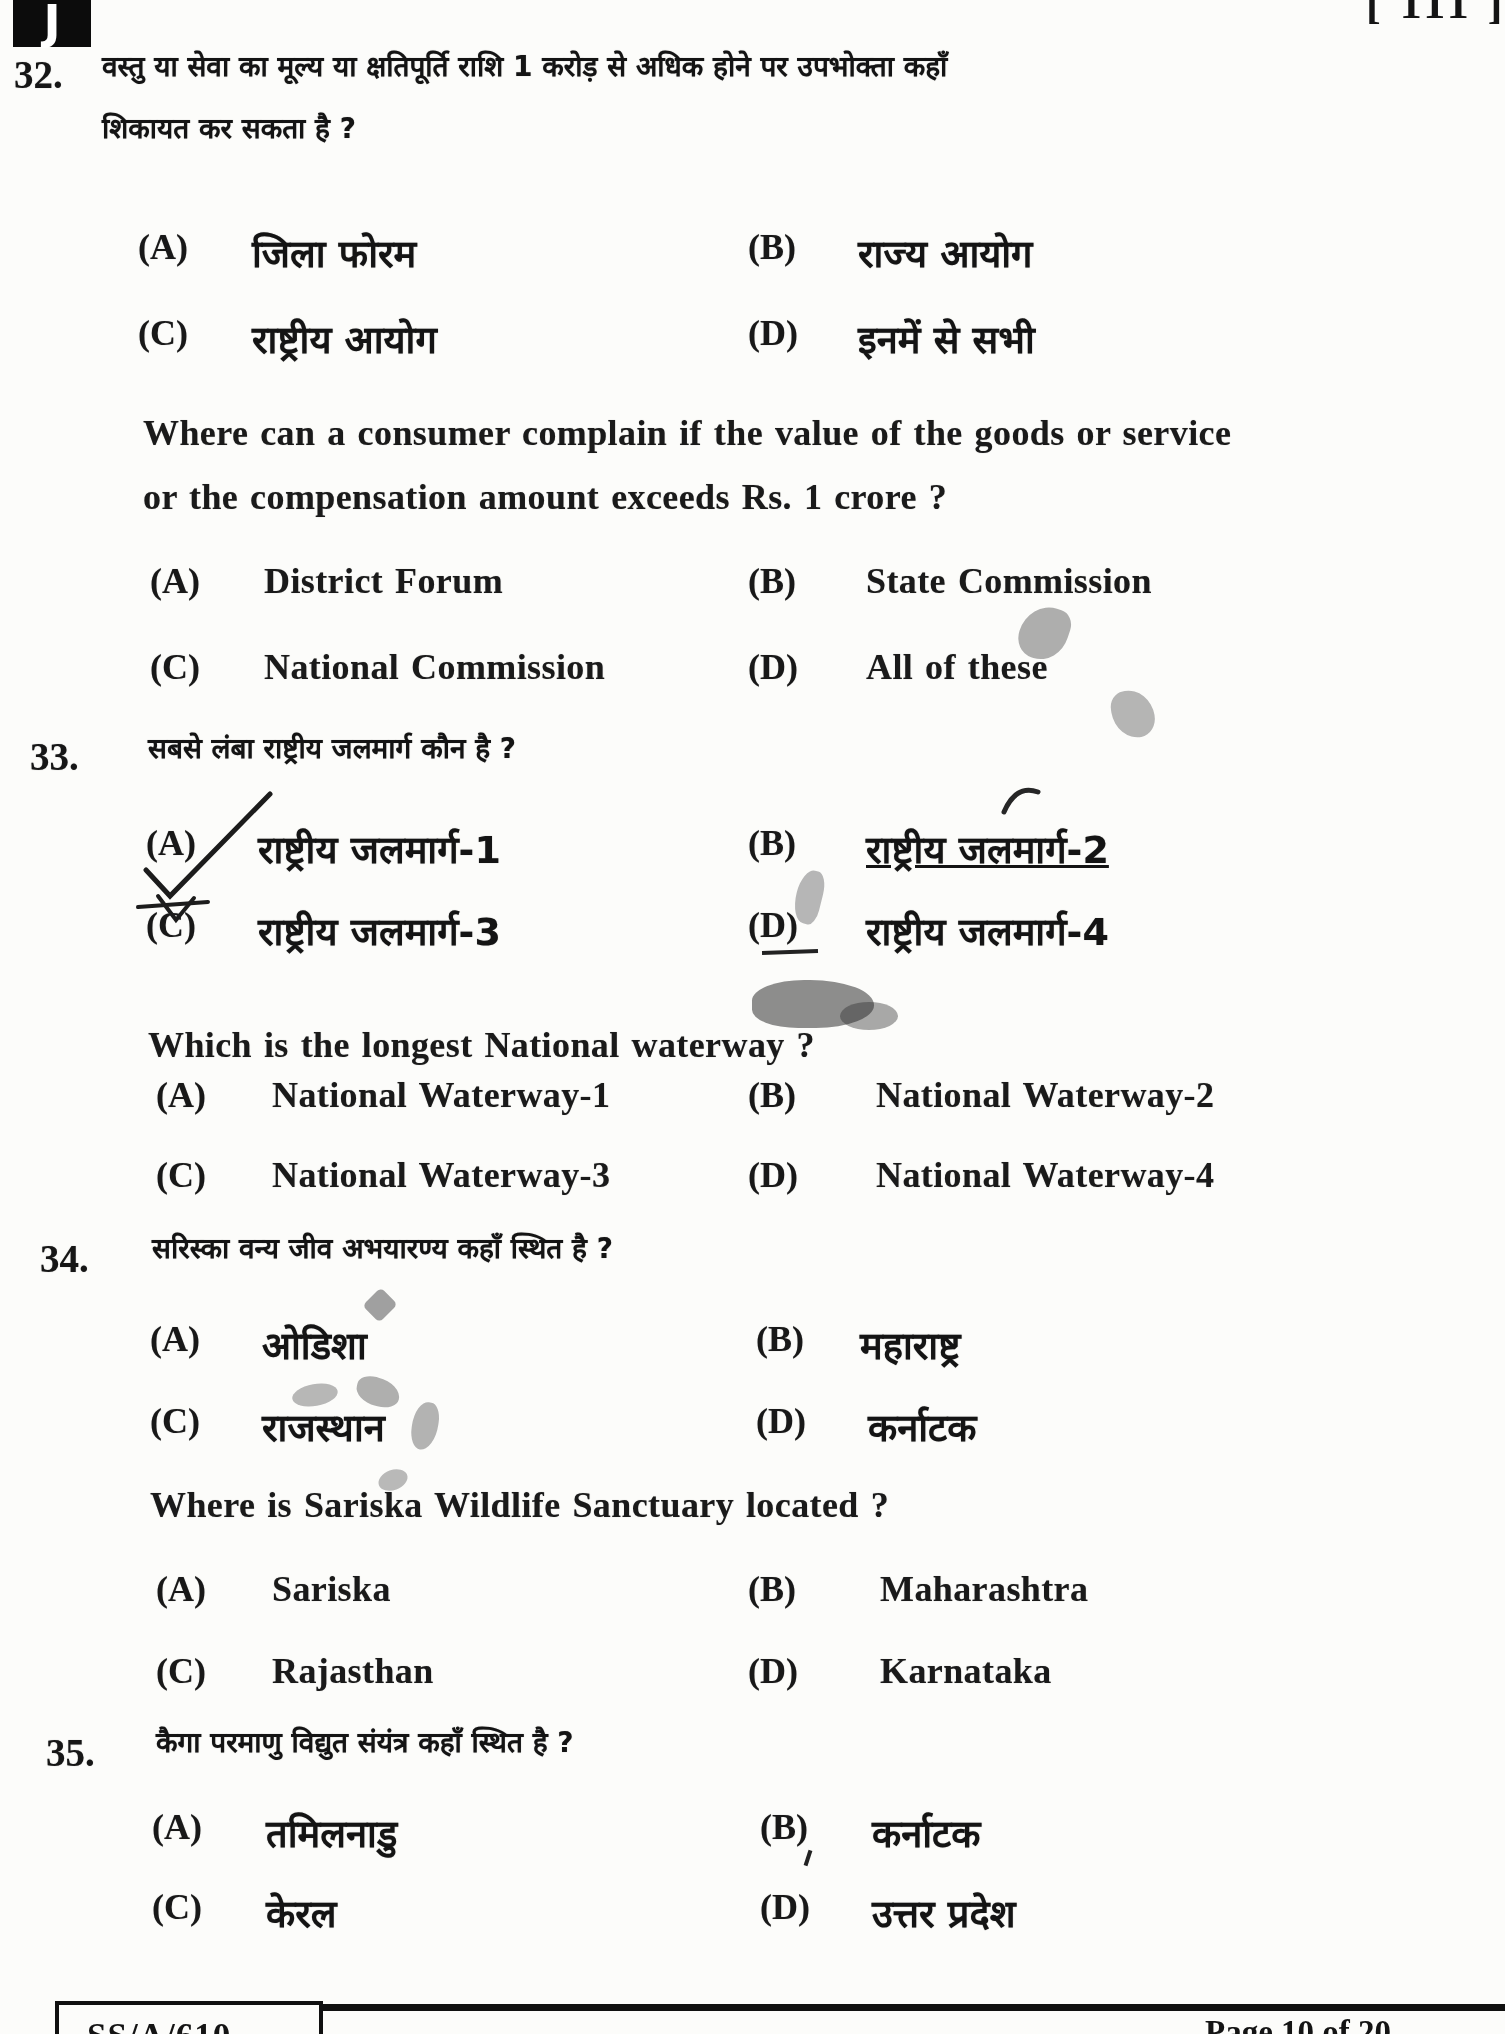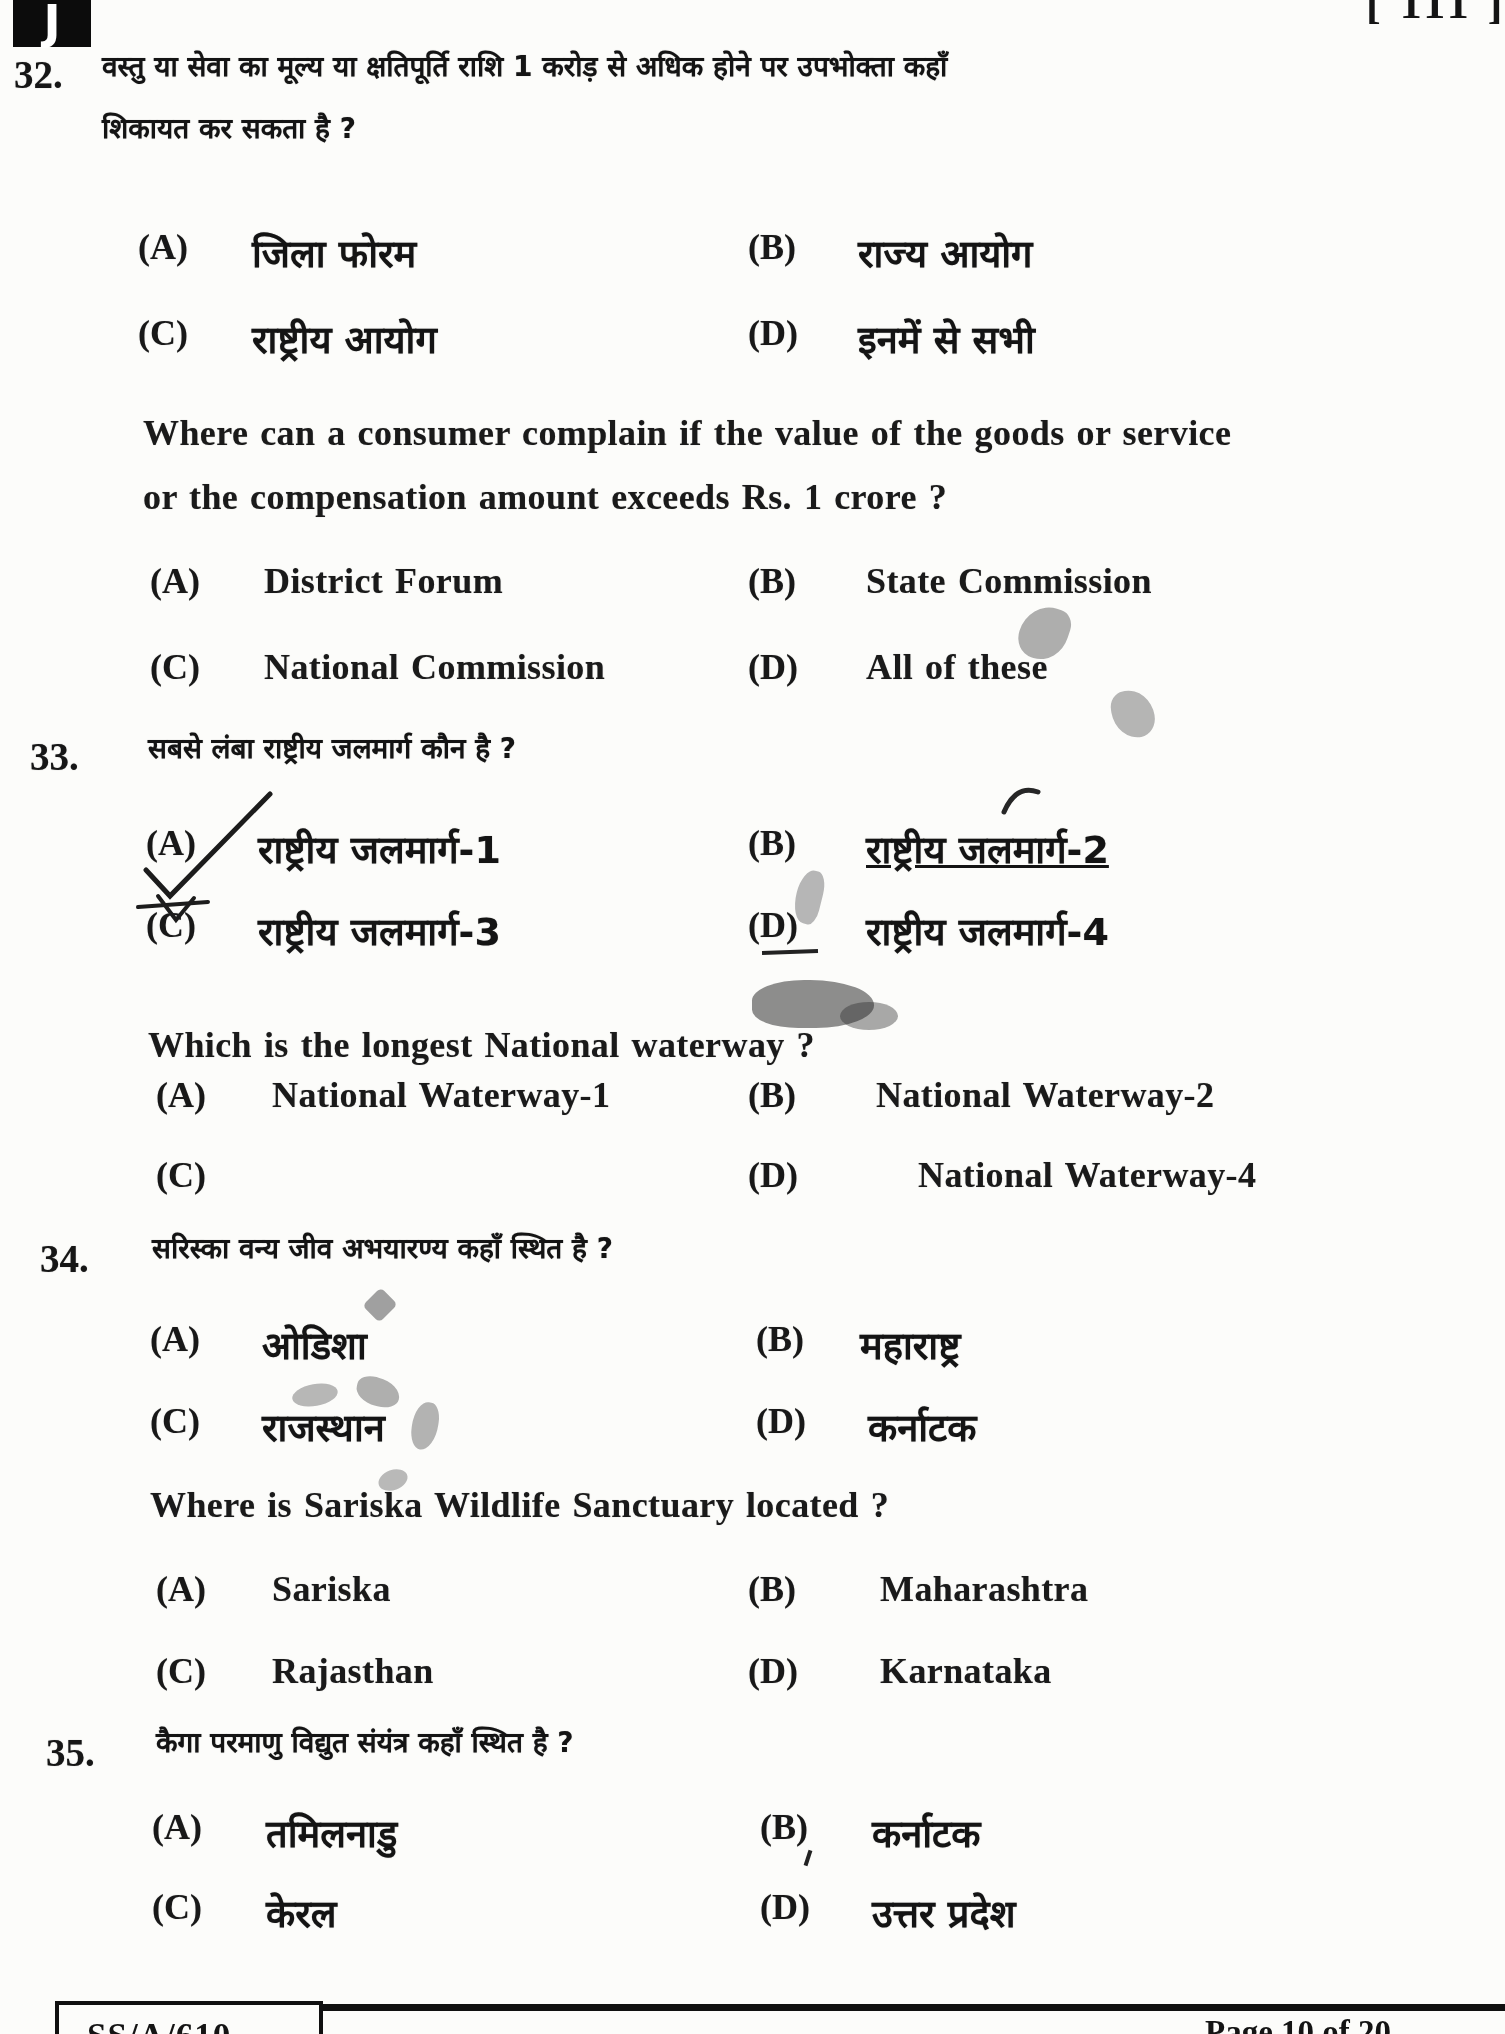--- a/index.html
+++ b/index.html
@@ -156,22 +156,23 @@
     <div class="qline eng" style="left:148px;top:1024px;">Which is the longest National waterway ?</div>
 
     <div class="row" style="top:1074px;">
       <span class="opt-label p1" style="left:156px;">(A)</span>
       <span class="eng p2" style="left:272px;">National Waterway-1</span>
       <span class="opt-label p3">(B)</span>
       <span class="eng p4" style="left:876px;">National Waterway-2</span>
     </div>
     <div class="row" style="top:1154px;">
       <span class="opt-label p1" style="left:156px;">(C)</span>
-      <span class="opt-label p3">(D)</span>
-      <span class="eng p4" style="left:876px;margin-left:42px;">National Waterway-4</span>
+      <span class="eng p2" style="left:272px;">National Waterway-3</span>
+      <span class="opt-label p3">(D)</span>
+      <span class="eng p4" style="left:876px;">National Waterway-4</span>
     </div>
   </div>
 
   <div>
     <span class="q-num" style="left:40px;top:1236px;">34.</span>
     <div class="qline hindi" style="left:152px;top:1228px;">सरिस्का वन्य जीव अभयारण्य कहाँ स्थित है ?</div>
 
     <div class="row" style="top:1318px;">
       <span class="opt-label p1" style="left:150px;">(A)</span>
       <span class="hindi opt p2" style="left:262px;">ओडिशा</span>

